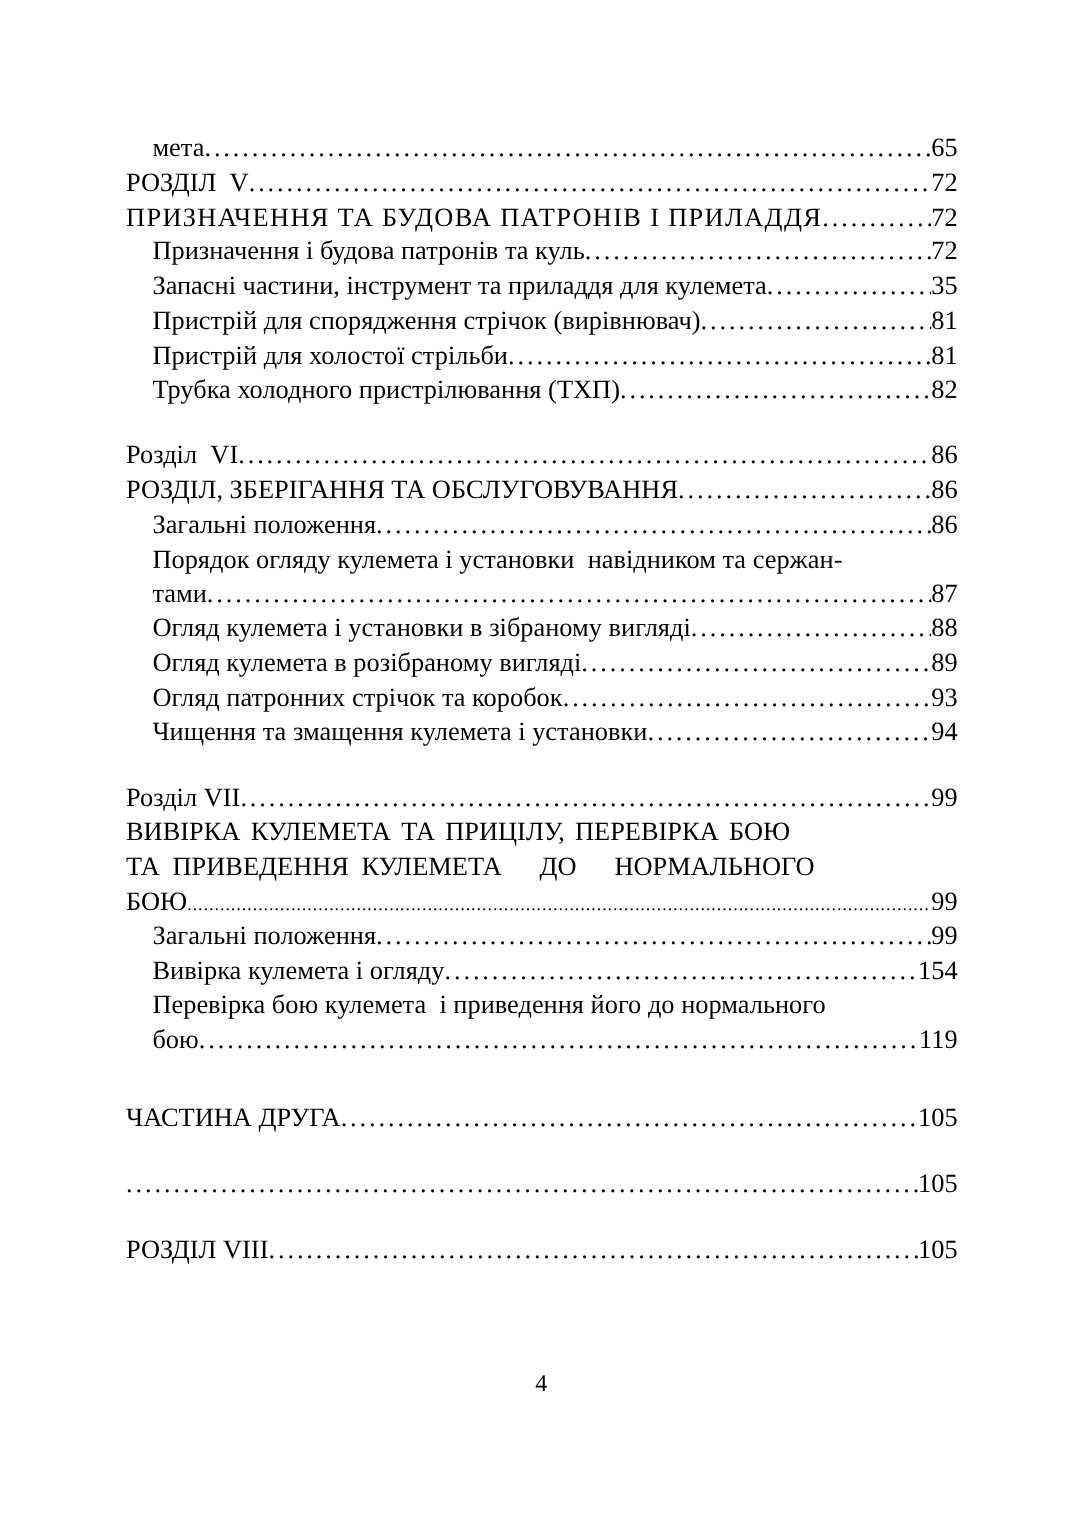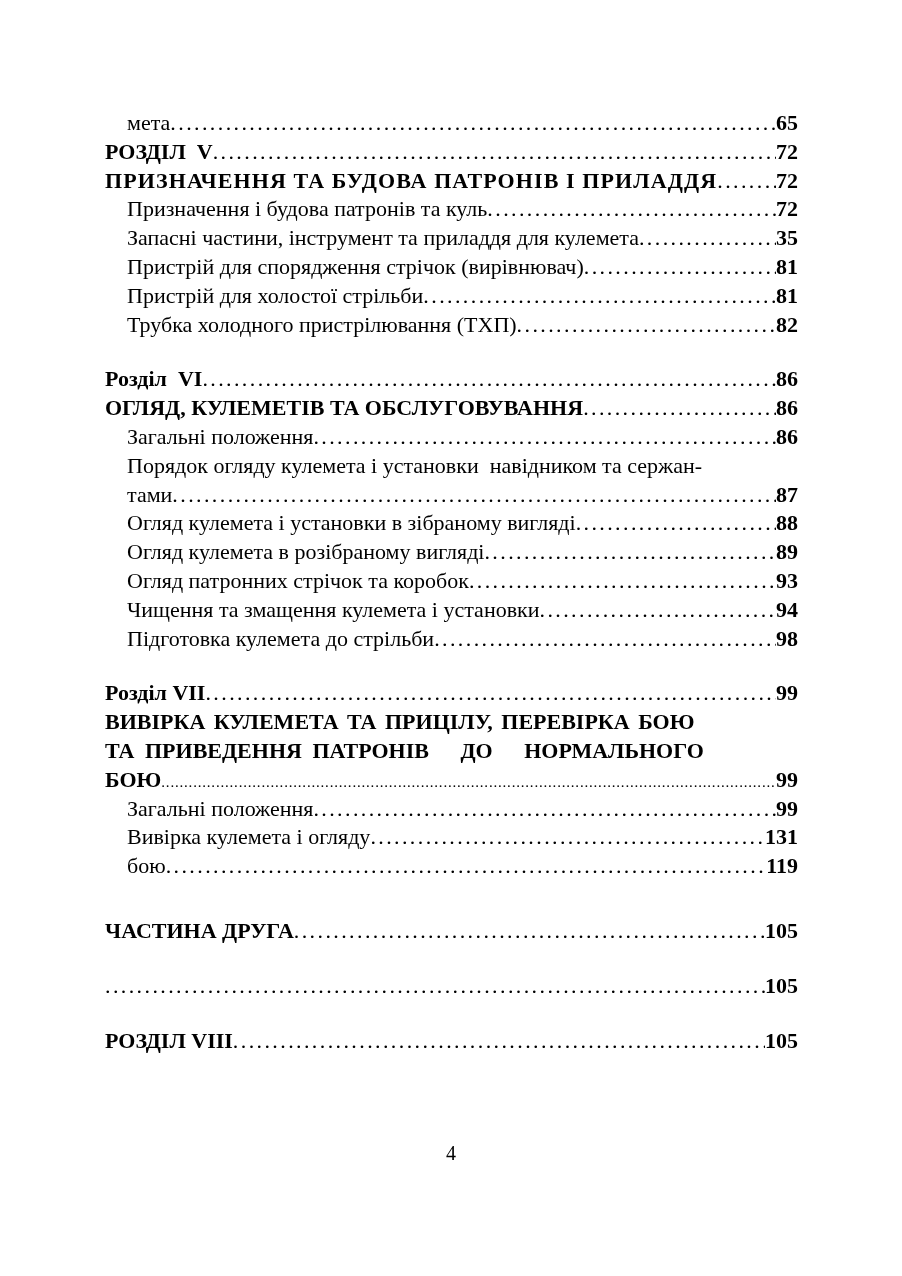--- a/index.html
+++ b/index.html
@@ -28,21 +28,21 @@
     flex-wrap: nowrap;
     font-size: 22px;
     line-height: 28.8px;
     height: 28.8px;
   }
   .row .txt {
     white-space: pre;
     flex: 0 0 auto;
   }
   .row.i { padding-left: 22px; }
-  .row.b .txt { font-weight: bold; }
+  .row.b .txt { font-weight: normal; }
   .row.ls1 .txt { letter-spacing: 1.1px; }
   .row.ws1 .txt { word-spacing: 3px; }
   .row.ws2 .txt { word-spacing: 5px; }
   .leader {
     flex: 1 1 auto;
     min-width: 0;
     overflow: hidden;
     white-space: nowrap;
     font-weight: normal;
   }
@@ -50,21 +50,21 @@
     content: "........................................................................................................................";
     letter-spacing: 2.4px;
   }
   .leader.sm { font-size: 15px; }
   .leader.sm::after {
     content: "................................................................................................................................................................";
     letter-spacing: 0.8px;
   }
   .pg {
     flex: 0 0 auto;
-    font-weight: bold;
+    font-weight: normal;
     white-space: pre;
   }
   .sp  { height: 26px; }
   .sp2 { height: 36px; }
   .footer {
     position: absolute;
     top: 1140px;
     left: 0;
     right: 0;
     text-align: center;
@@ -129,21 +129,21 @@
     <div class="sp"></div>
 
     <div class="row b">
       <span class="txt">Розділ  VI</span>
       <span class="leader"></span>
       <span class="pg">86</span>
     </div>
 
 
     <div class="row b">
-      <span class="txt">ОГЛЯД, КУЛЕМЕТІВ ТА ОБСЛУГОВУВАННЯ</span>
+      <span class="txt">РОЗДІЛ, ЗБЕРІГАННЯ ТА ОБСЛУГОВУВАННЯ</span>
       <span class="leader"></span>
       <span class="pg">86</span>
     </div>
 
     <div class="row i">
       <span class="txt">Загальні положення</span>
       <span class="leader"></span>
       <span class="pg">86</span>
     </div>
 
@@ -174,60 +174,58 @@
       <span class="leader"></span>
       <span class="pg">93</span>
     </div>
 
     <div class="row i">
       <span class="txt">Чищення та змащення кулемета і установки</span>
       <span class="leader"></span>
       <span class="pg">94</span>
     </div>
 
-    <div class="row i">
-      <span class="txt">Підготовка кулемета до стрільби</span>
-      <span class="leader"></span>
-      <span class="pg">98</span>
-    </div>
 
     <div class="sp"></div>
 
     <div class="row b">
       <span class="txt">Розділ VII</span>
       <span class="leader"></span>
       <span class="pg">99</span>
     </div>
 
     <div class="row b ws1">
       <span class="txt">ВИВІРКА КУЛЕМЕТА ТА ПРИЦІЛУ, ПЕРЕВІРКА БОЮ</span>
     </div>
 
     <div class="row b ws2">
-      <span class="txt">ТА ПРИВЕДЕННЯ ПАТРОНІВ   ДО   НОРМАЛЬНОГО</span>
+      <span class="txt">ТА ПРИВЕДЕННЯ КУЛЕМЕТА   ДО   НОРМАЛЬНОГО</span>
     </div>
 
     <div class="row b">
       <span class="txt">БОЮ</span>
       <span class="leader sm"></span>
       <span class="pg">99</span>
     </div>
 
     <div class="row i">
       <span class="txt">Загальні положення</span>
       <span class="leader"></span>
       <span class="pg">99</span>
     </div>
 
     <div class="row i">
       <span class="txt">Вивірка кулемета і огляду</span>
       <span class="leader"></span>
-      <span class="pg">131</span>
-    </div>
-
+      <span class="pg">154</span>
+    </div>
+
+    <div class="row i">
+      <span class="txt">Перевірка бою кулемета  і приведення його до нормального</span>
+    </div>
 
     <div class="row i">
       <span class="txt">бою</span>
       <span class="leader"></span>
       <span class="pg">119</span>
     </div>
 
     <div class="sp2"></div>
 
     <div class="row b">

